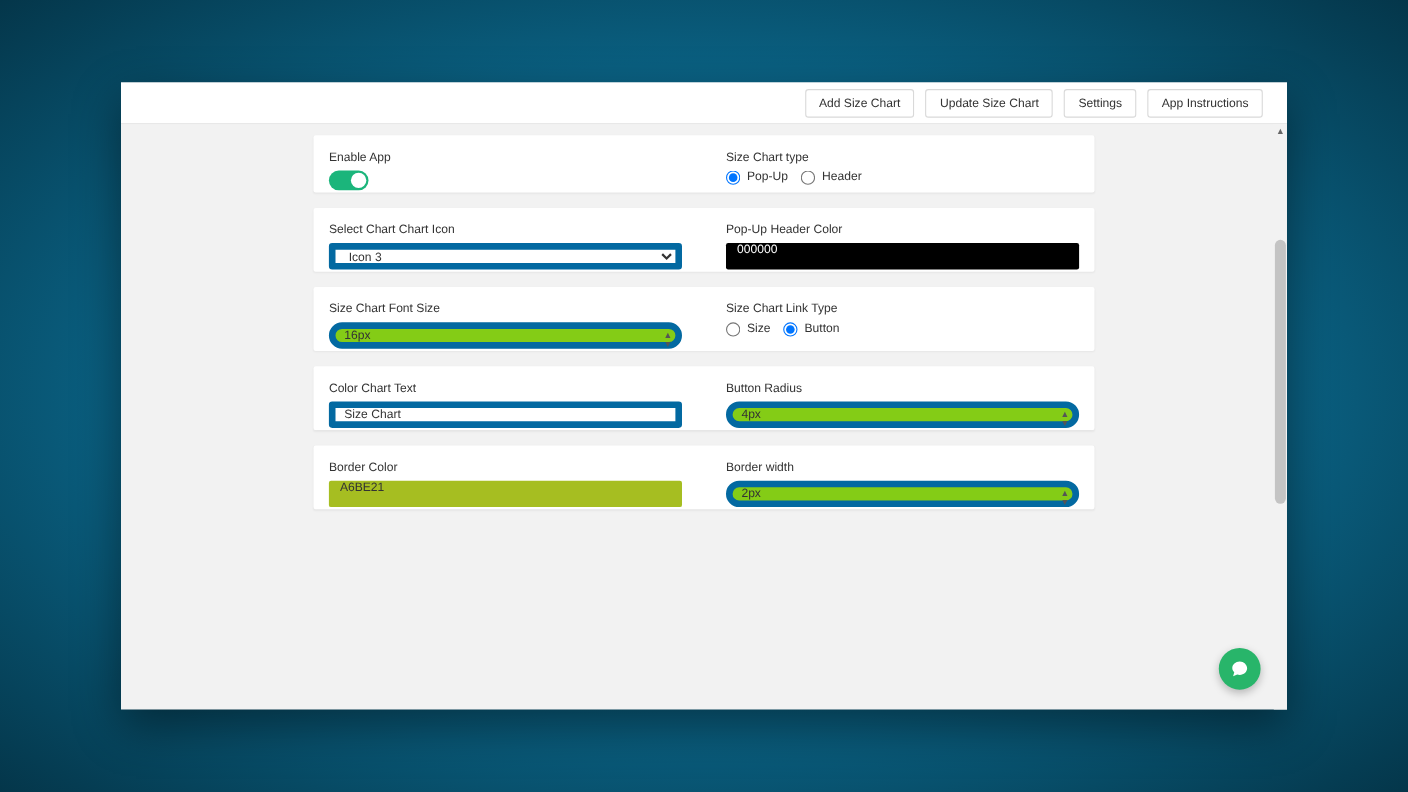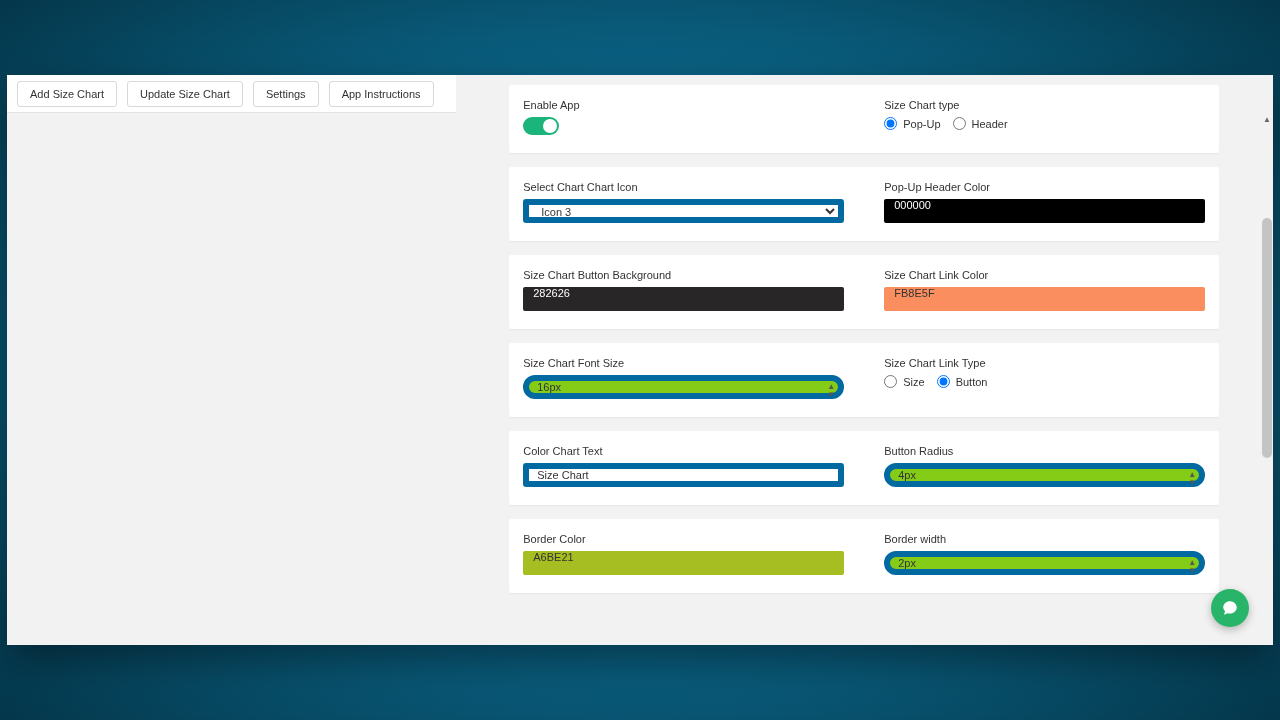--- a/index.html
+++ b/index.html
@@ -2,50 +2,50 @@
 <html><head>
 <meta charset="utf-8">
 <style>
   * { box-sizing: border-box; margin: 0; padding: 0; font-family: Arial, Helvetica, sans-serif; }
   body {
     width: 1280px; height: 720px; overflow: hidden;
     background: radial-gradient(ellipse at center, #1096be 0%, #0c6e94 45%, #074a64 80%, #04364a 100%);
     display: flex; align-items: center; justify-content: center;
   }
   .window {
-    width: 1266px; height: 570px; background: #f2f2f2;
+    width: 1060px; height: 570px; background: #f2f2f2;
     box-shadow: 0 15px 40px rgba(0,0,0,0.45);
-    display: flex; flex-direction: row; position: relative;
+    display: flex; flex-direction: column; position: relative;
   }
   .topbar {
     height: 38px; background: #fff; border-bottom: 1px solid #e3e3e3;
     display: flex; justify-content: flex-end; align-items: center; padding: 0 22px 0 10px; gap: 10px;
   }
   .topbtn {
     background: #fff; border: 1px solid #d9d9d9; border-radius: 3px;
     font-size: 11px; color: #333; padding: 6px 12px; cursor: pointer;
   }
   .content {
     flex: 1; overflow-y: auto; padding: 10px 0 12px 0;
   }
   .panel {
     width: 710px; margin: 0 auto 14px auto; background: #fff;
-    border-radius: 2px; padding: 14px 14px 18px 14px;
+    border-radius: 2px; padding: 14px 14px 2px 14px;
     display: flex; gap: 40px;
     box-shadow: 0 1px 2px rgba(0,0,0,0.05);
   }
   .col { flex: 1; }
   .label { font-size: 11px; color: #333; margin-bottom: 6px; display: block; }
   .toggle {
     width: 36px; height: 18px; background: #1bb57b; border-radius: 9px; position: relative; cursor: pointer;
   }
   .toggle::after {
     content: ""; position: absolute; right: 2px; top: 2px; width: 14px; height: 14px; background: #fff; border-radius: 50%;
   }
-  .radio-row { font-size: 11px; color: #333; display: flex; align-items: center; gap: 4px; }
+  .radio-row { font-size: 11px; color: #333; display: flex; align-items: flex-start; gap: 4px; }
   .radio-row input { margin: 0 2px 0 0; }
   .radio-row label { margin-right: 8px; }
   select, input[type=text], .numbox {
     width: 100%; height: 24px; border: 6px solid #0369a1; border-radius: 3px;
     font-size: 11px; padding: 0 8px; background: #fff; color: #333;
   }
   .numbox { position: relative; background: #84cc16; display: flex; align-items: center; border-radius: 12px; }
   .numbox .spin {
     position: absolute; right: 3px; top: 2px; font-size: 8px; line-height: 8px; color: #555;
     display: flex; flex-direction: column; cursor: pointer;
@@ -106,34 +106,20 @@
         </select>
       </div>
       <div class="col">
         <span class="label">Pop-Up Header Color</span>
         <div class="colorbox" style="background:#000000">
           <span>000000</span>
         </div>
       </div>
     </div>
 
-    <div class="panel">
-      <div class="col">
-        <span class="label">Size Chart Button Background</span>
-        <div class="colorbox" style="background:#282626">
-          <span>282626</span>
-        </div>
-      </div>
-      <div class="col">
-        <span class="label">Size Chart Link Color</span>
-        <div class="colorbox" style="background:#FB8E5F;color:#333">
-          <span>FB8E5F</span>
-        </div>
-      </div>
-    </div>
 
     <div class="panel">
       <div class="col">
         <span class="label">Size Chart Font Size</span>
         <div class="numbox">
           <span>16px</span>
           <span class="spin">▲<br>▼</span>
         </div>
       </div>
       <div class="col">

